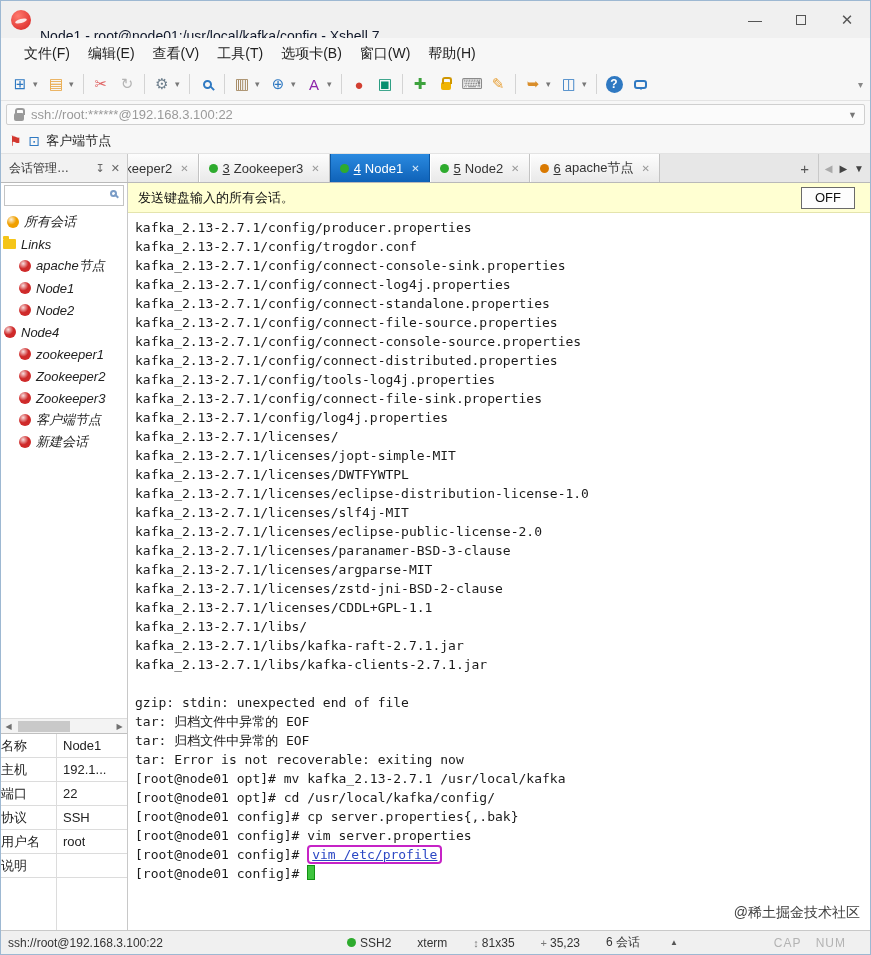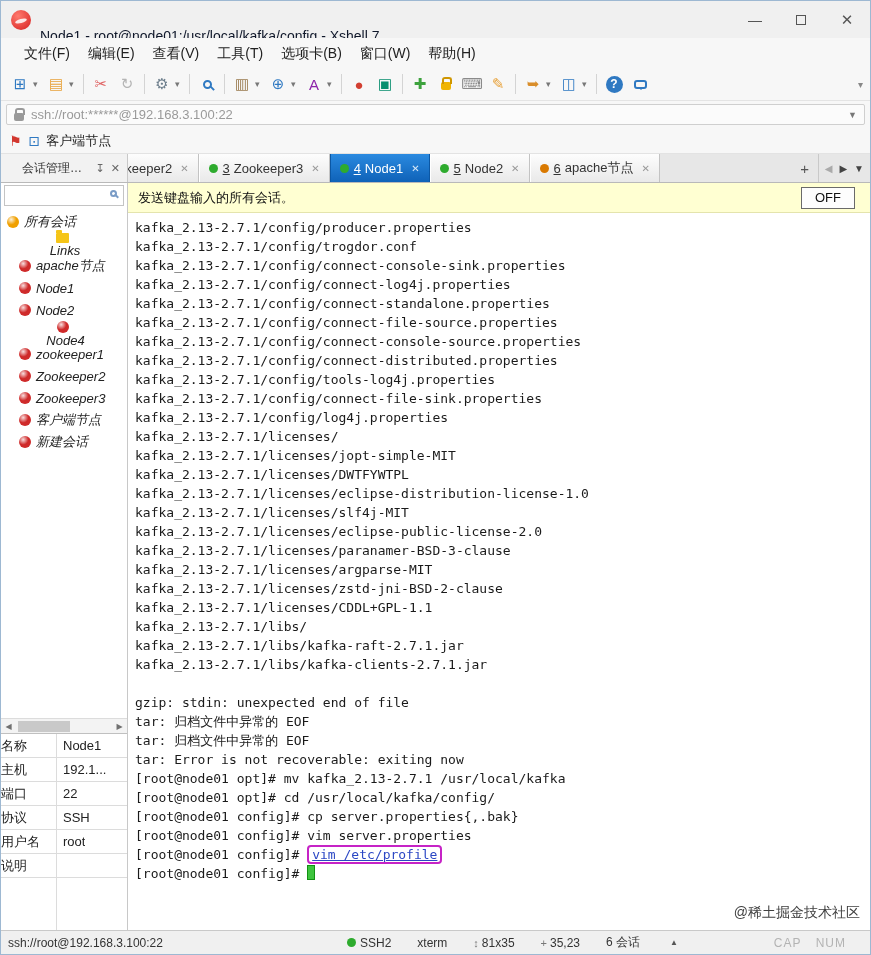--- a/index.html
+++ b/index.html
@@ -48,21 +48,21 @@
 .address-dd { color:#777; font-size:9px; }
 
 
 .bookmarkbar { height:26px; background:#f7f7f7; border-bottom:1px solid #e3e3e3; display:flex; align-items:center; padding-left:8px; flex:0 0 auto; }
 .bm-flag { color:#d2372f; font-size:14px; margin-right:7px; }
 .bm-launch { color:#2f79c2; font-size:14px; margin-right:6px; }
 .bm-label { font-size:13px; color:#222; }
 
 
 .tabrow { height:29px; background:#e7e7e7; display:flex; flex:0 0 auto; border-bottom:1px solid #b9b9b9; }
-.session-header { width:127px; flex:0 0 127px; background:#f2f2f2; border-right:1px solid #c8c8c8; display:flex; align-items:center; padding:0 4px 0 21px; font-size:12px; color:#333; }
+.session-header { width:127px; flex:0 0 127px; background:#f2f2f2; border-right:1px solid #c8c8c8; display:flex; align-items:center; padding:0 4px 0 8px; font-size:12px; color:#333; }
 .session-header .hdr-label { flex:1; white-space:nowrap; overflow:hidden; }
 .hdr-ic { color:#666; font-size:11px; padding:0 3px; }
 .tabs { flex:1; display:flex; overflow:hidden; align-items:stretch; }
 .tab { display:flex; align-items:center; padding:0 9px; background:linear-gradient(#fdfdfd,#e9e9e9); border-right:1px solid #c3c3c3; border-left:1px solid #fff; font-size:13px; color:#333; white-space:nowrap; }
 .tab.partial { margin-left:-20px; }
 .tab.active { background:linear-gradient(#2a8ae0,#0f62b8); color:#fff; border-color:#0b57a4; }
 .dot { width:9px; height:9px; border-radius:50%; margin-right:5px; flex:0 0 auto; }
 .tab-num { text-decoration:underline; margin-right:4px; }
 .tab-close { margin-left:8px; font-size:10px; color:#999; }
 .tab.active .tab-close { color:#d8e8f8; }
@@ -248,37 +248,37 @@
   <div class="sidebar">
     <div class="search-row">
       <input class="search-input" value="" style="">
       <span class="mag"></span>
     </div>
     <div class="tree">
         <div class="tree-item" style="padding-left: 6px;">
           <span class="tree-icon ball" style="background: radial-gradient(circle at 35% 30%, rgba(255, 255, 255, 0.85) 0%, rgba(255, 255, 255, 0) 45%), rgb(240, 160, 0);"></span>
           <span class="tree-label">所有会话</span>
         </div>
-        <div class="tree-item" style="padding-left: 2px; flex-direction: column;">
+        <div class="tree-item" style="padding-left: 2px;">
           <span class="tree-icon folder" style="background: rgb(245, 197, 24);"></span>
           <span class="tree-label">Links</span>
         </div>
         <div class="tree-item" style="padding-left: 18px;">
           <span class="tree-icon ball" style="background: radial-gradient(circle at 35% 30%, rgba(255, 255, 255, 0.85) 0%, rgba(255, 255, 255, 0) 45%), rgb(207, 42, 42);"></span>
           <span class="tree-label">apache节点</span>
         </div>
         <div class="tree-item" style="padding-left: 18px;">
           <span class="tree-icon ball" style="background: radial-gradient(circle at 35% 30%, rgba(255, 255, 255, 0.85) 0%, rgba(255, 255, 255, 0) 45%), rgb(207, 42, 42);"></span>
           <span class="tree-label">Node1</span>
         </div>
         <div class="tree-item" style="padding-left: 18px;">
           <span class="tree-icon ball" style="background: radial-gradient(circle at 35% 30%, rgba(255, 255, 255, 0.85) 0%, rgba(255, 255, 255, 0) 45%), rgb(207, 42, 42);"></span>
           <span class="tree-label">Node2</span>
         </div>
-        <div class="tree-item" style="padding-left: 3px; flex-direction: column;">
+        <div class="tree-item" style="padding-left: 3px;">
           <span class="tree-icon ball" style="background: radial-gradient(circle at 35% 30%, rgba(255, 255, 255, 0.85) 0%, rgba(255, 255, 255, 0) 45%), rgb(207, 42, 42);"></span>
           <span class="tree-label">Node4</span>
         </div>
         <div class="tree-item" style="padding-left: 18px;">
           <span class="tree-icon ball" style="background: radial-gradient(circle at 35% 30%, rgba(255, 255, 255, 0.85) 0%, rgba(255, 255, 255, 0) 45%), rgb(207, 42, 42);"></span>
           <span class="tree-label">zookeeper1</span>
         </div>
         <div class="tree-item" style="padding-left: 18px;">
           <span class="tree-icon ball" style="background: radial-gradient(circle at 35% 30%, rgba(255, 255, 255, 0.85) 0%, rgba(255, 255, 255, 0) 45%), rgb(207, 42, 42);"></span>
           <span class="tree-label">Zookeeper2</span>

